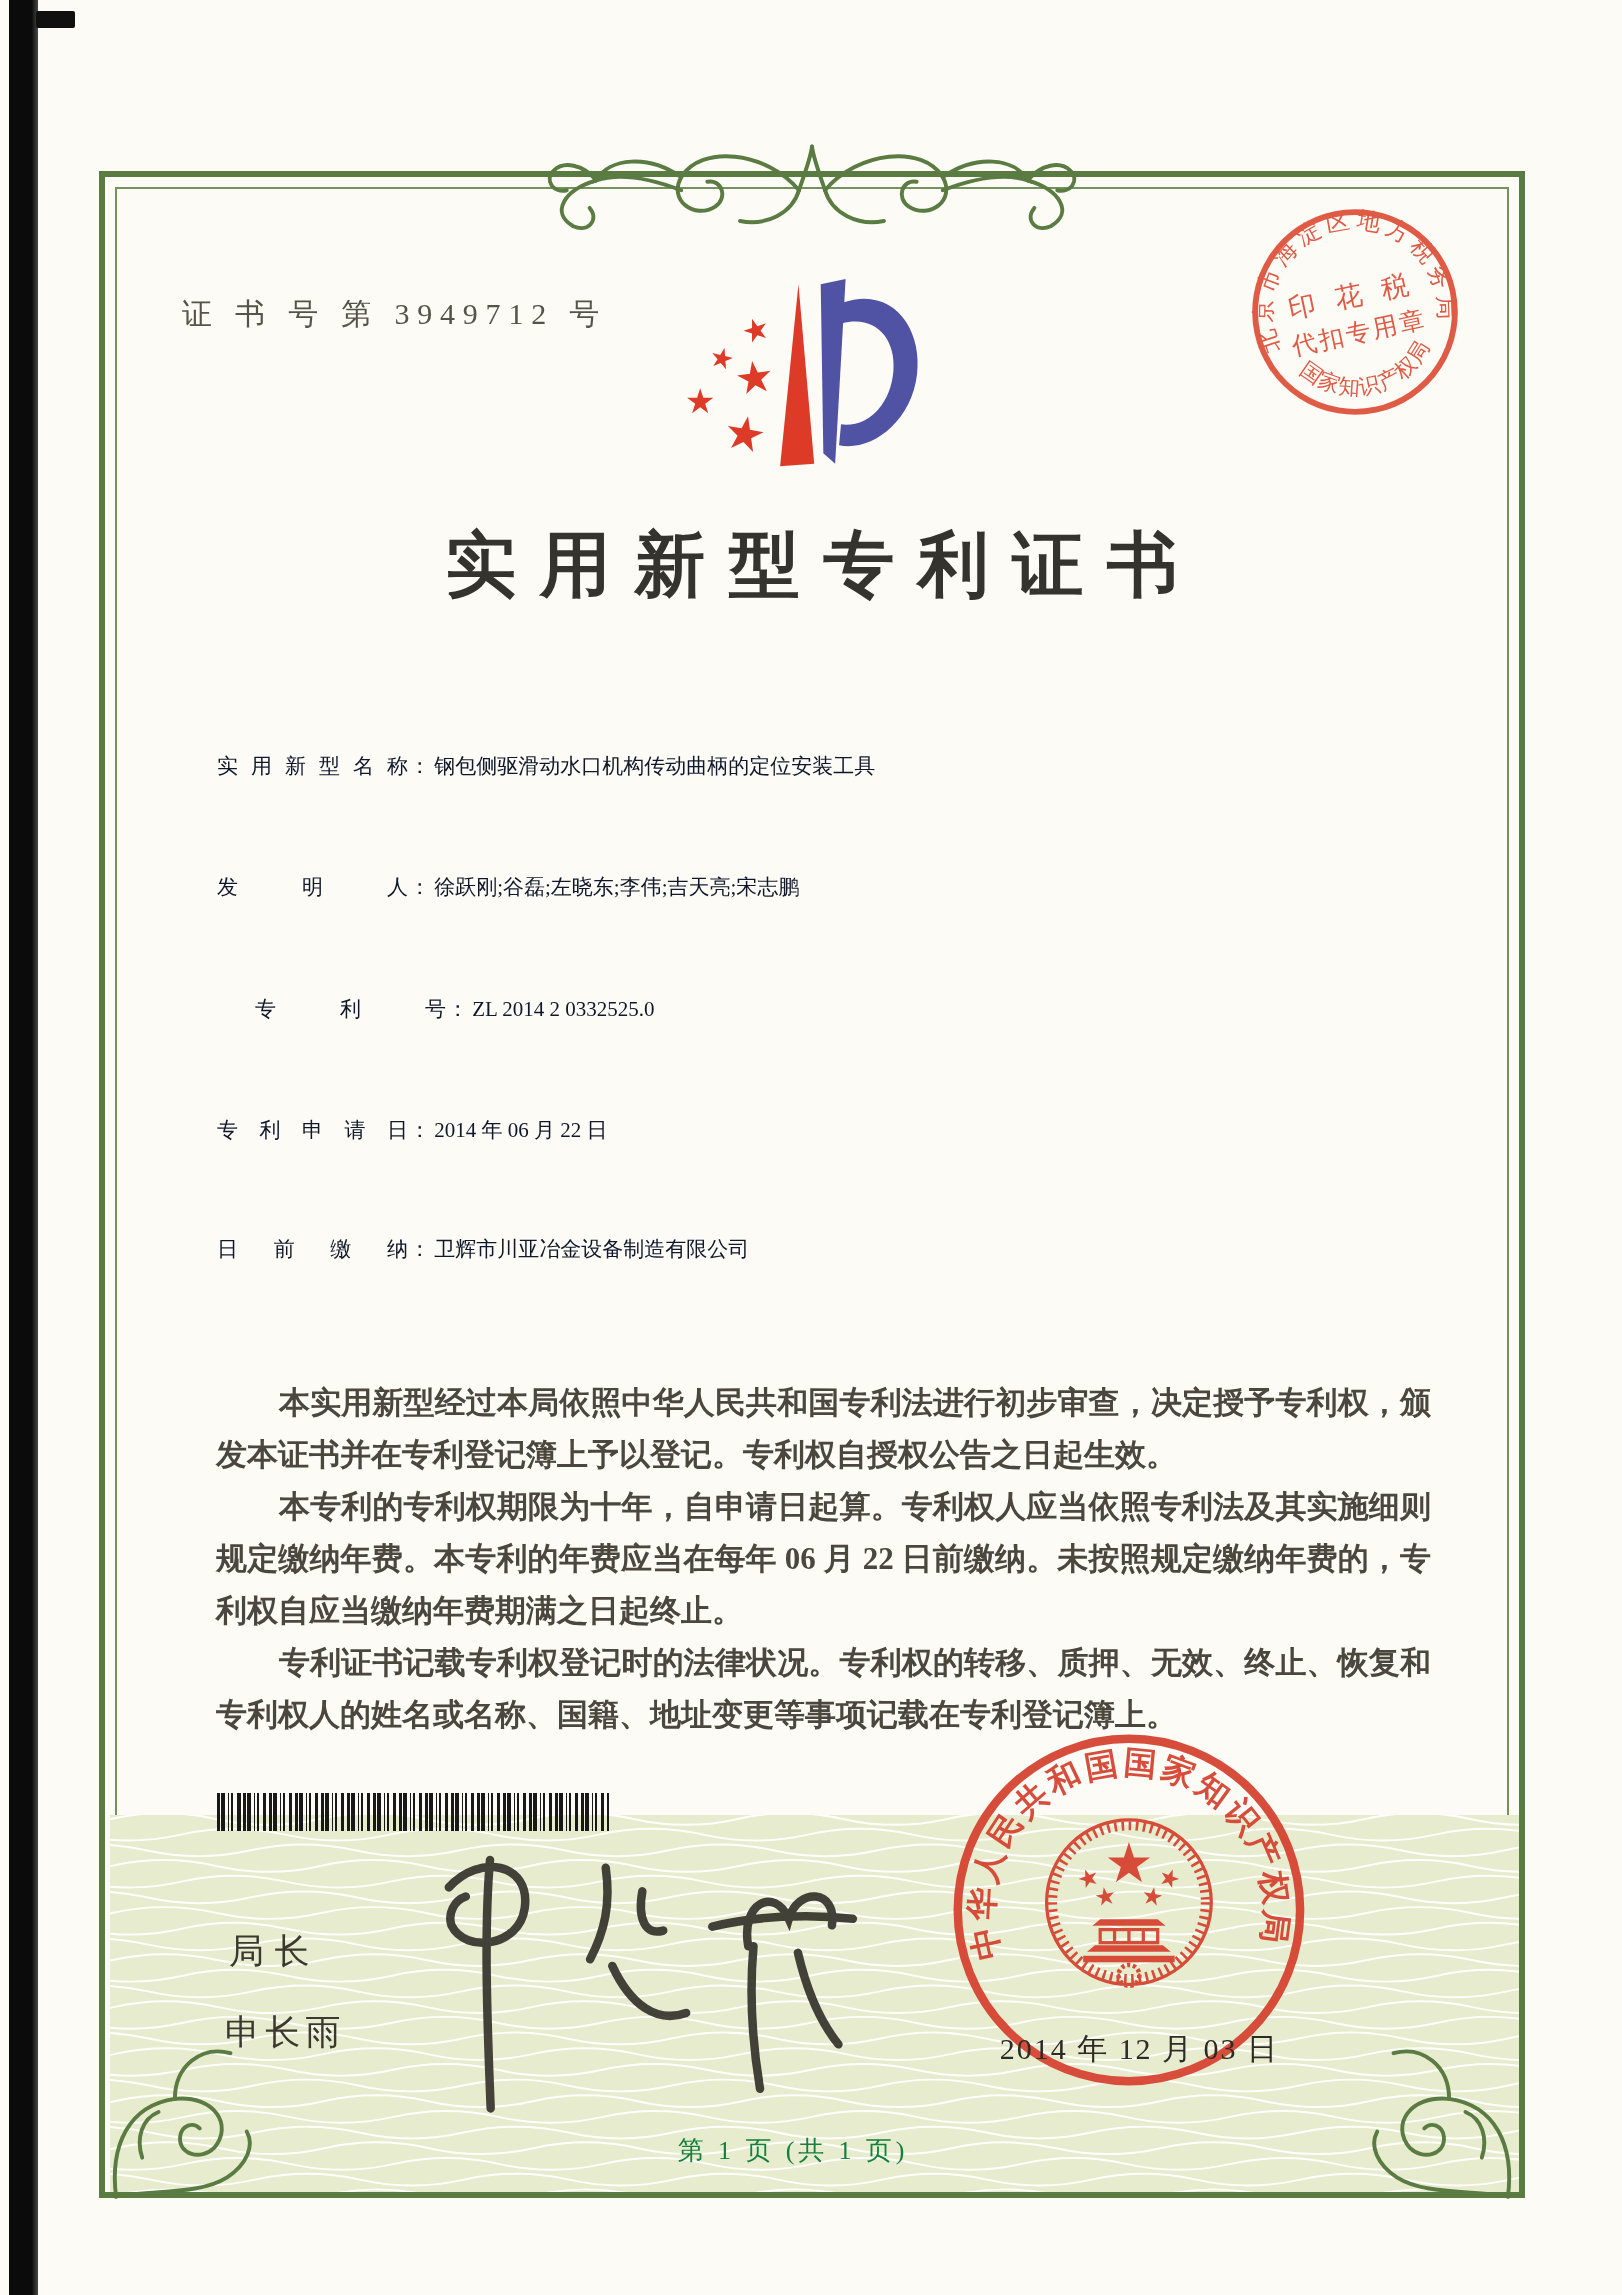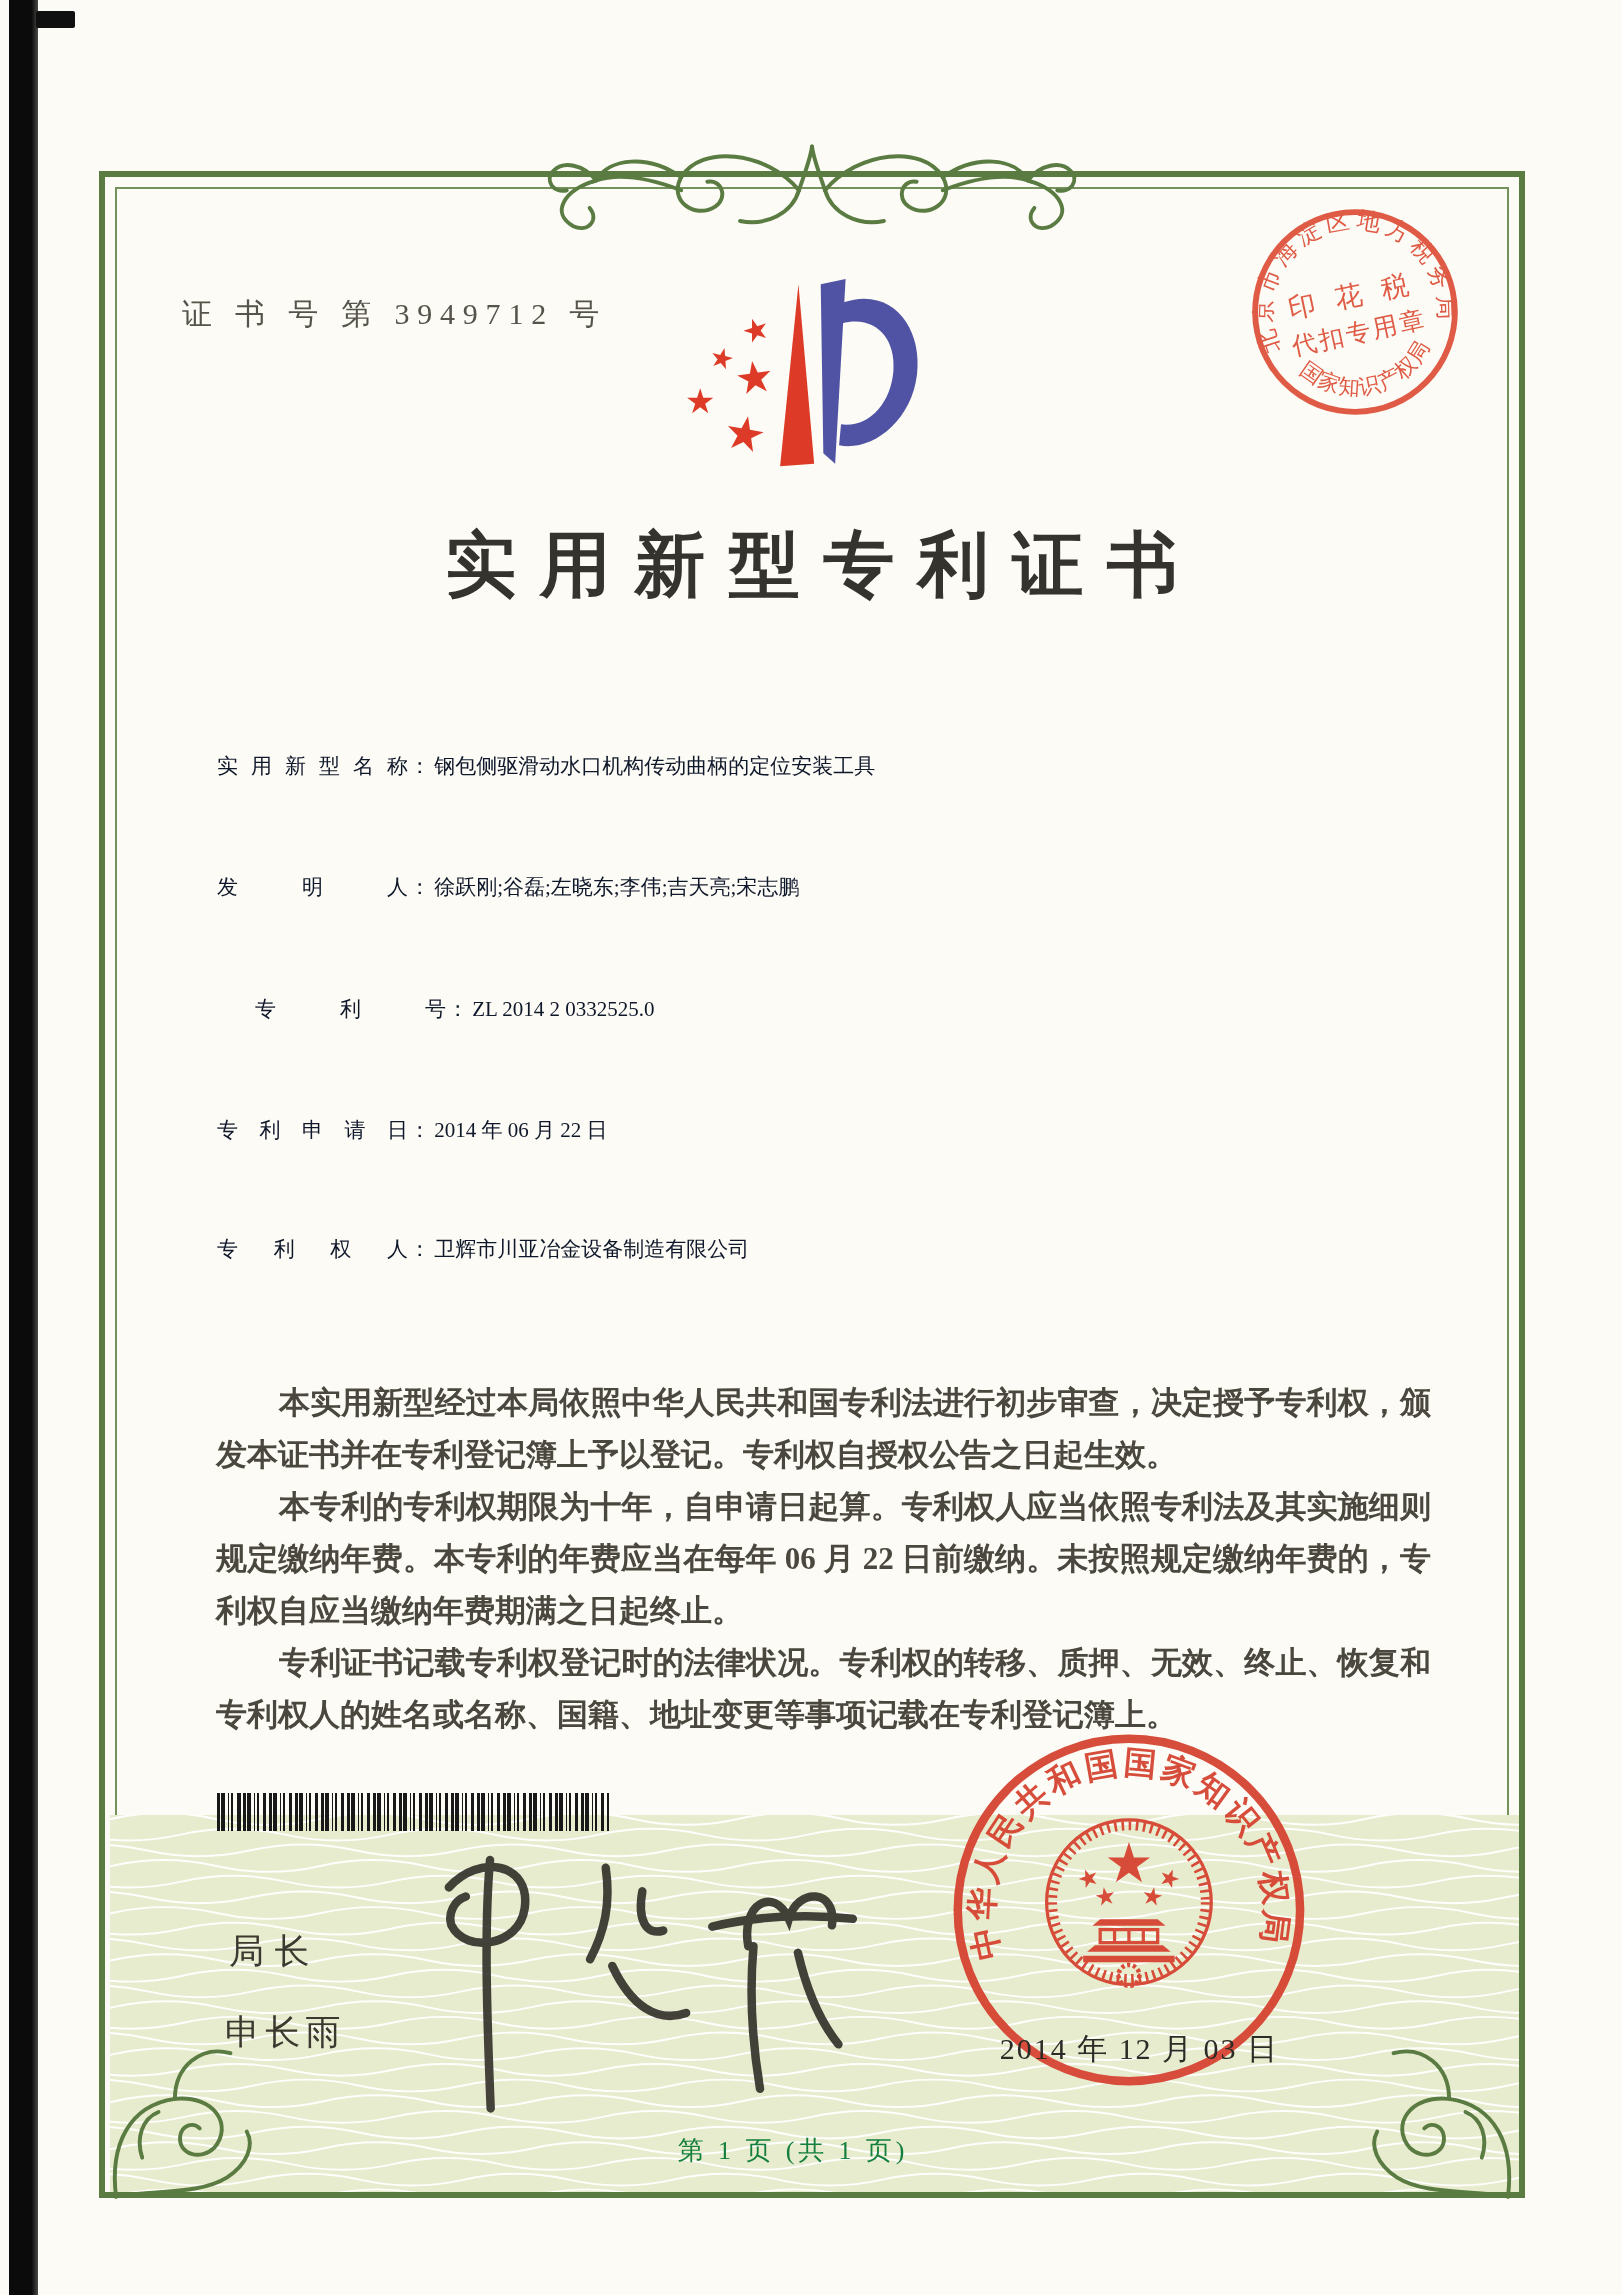--- a/index.html
+++ b/index.html
@@ -107,21 +107,21 @@
   <div class="abs field" style="top:867px;">
     <span class="lab">发明人</span><span class="sep">：</span><span>徐跃刚;谷磊;左晓东;李伟;吉天亮;宋志鹏</span>
   </div>
   <div class="abs field" style="top:989px;margin-left:38px;">
     <span class="lab">专利号</span><span class="sep">：</span><span>ZL 2014 2 0332525.0</span>
   </div>
   <div class="abs field" style="top:1110px;">
     <span class="lab">专利申请日</span><span class="sep">：</span><span>2014 年 06 月 22 日</span>
   </div>
   <div class="abs field" style="top:1229px;">
-    <span class="lab">专利权人</span><span class="sep">：</span><span>卫辉市川亚冶金设备制造有限公司</span>
+    <span class="lab">日前缴纳</span><span class="sep">：</span><span>卫辉市川亚冶金设备制造有限公司</span>
   </div>
 
   <div class="abs paras">
     <p>本实用新型经过本局依照中华人民共和国专利法进行初步审查，决定授予专利权，颁发本证书并在专利登记簿上予以登记。专利权自授权公告之日起生效。</p>
     <p>本专利的专利权期限为十年，自申请日起算。专利权人应当依照专利法及其实施细则规定缴纳年费。本专利的年费应当在每年 06 月 22 日前缴纳。未按照规定缴纳年费的，专利权自应当缴纳年费期满之日起终止。</p>
     <p>专利证书记载专利权登记时的法律状况。专利权的转移、质押、无效、终止、恢复和专利权人的姓名或名称、国籍、地址变更等事项记载在专利登记簿上。</p>
   </div>
 
   <div class="abs waves">
     <svg id="waveSvg" width="1409" height="377" viewBox="0 0 2154 577">

